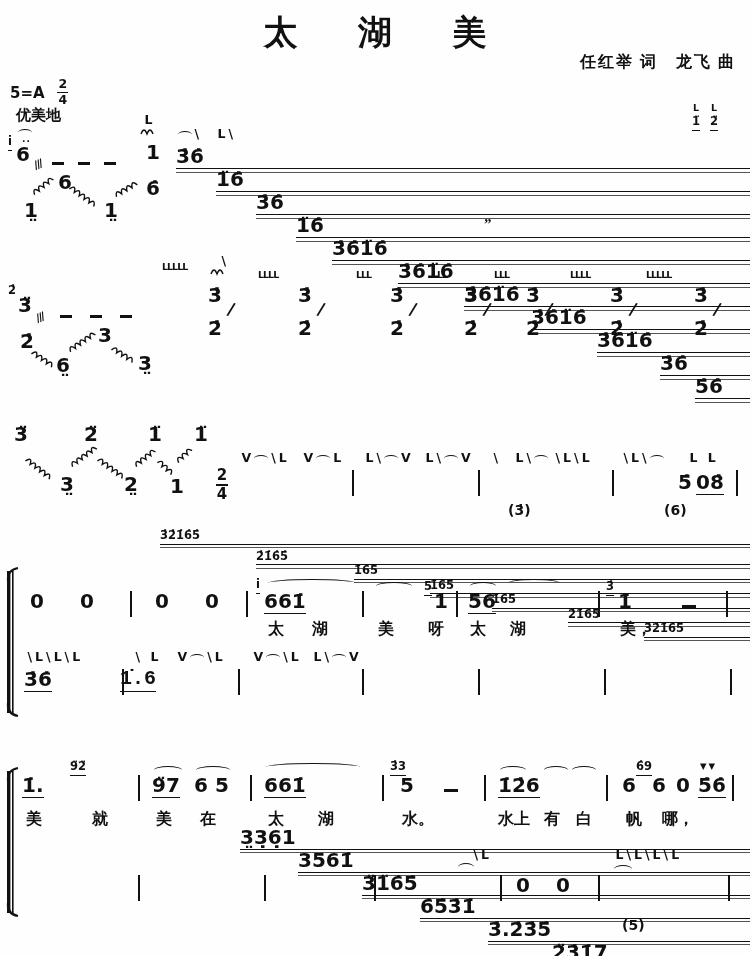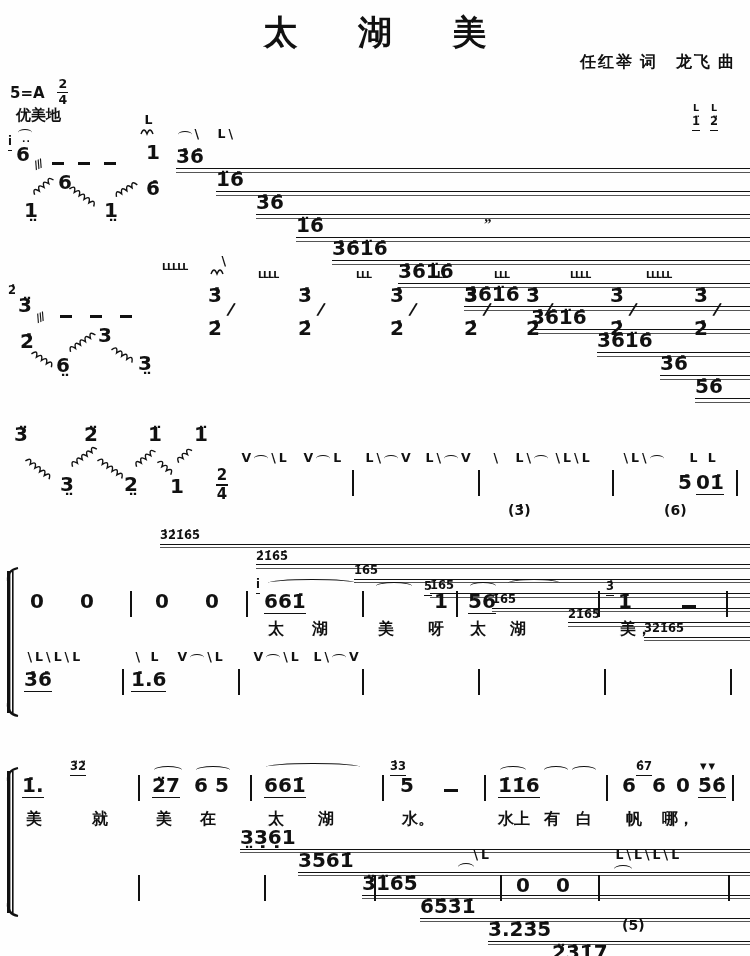--- a/index.html
+++ b/index.html
@@ -231,21 +231,21 @@
     <div class="abs orn" style="left: 492px; top: 452px;"><span class="m">\</span></div>
     <div class="abs orn" style="left: 514px; top: 452px;"><span class="m">L</span><span class="m">\</span><span class="arcg m"></span></div>
     <div class="abs orn" style="left: 554px; top: 452px;"><span class="m">\</span><span class="m">L</span><span class="m">\</span><span class="m">L</span></div>
     <div class="abs n u2" style="left: 488px; top: 472px;">3̇.2̇3̇5̇</div>
     <div class="abs n u2" style="left: 552px; top: 472px;">2̈3̇1̇7</div>
     <div class="abs lab2" style="left: 508px; top: 502px;">(3̇)</div>
     <div class="abs bar" style="height: 26px; left: 612px; top: 470px;"></div>
     <div class="abs orn" style="left: 622px; top: 452px;"><span class="m">\</span><span class="m">L</span><span class="m">\</span><span class="arcg m"></span></div>
     <div class="abs orn" style="left: 688px; top: 452px;"><span class="m">L</span><span class="m">&nbsp;</span><span class="m">L</span></div>
     <div class="abs n" style="left: 678px; top: 472px;">5̇</div>
-    <div class="abs n u1" style="left: 696px; top: 472px;">01̇</div>
+    <div class="abs n u1" style="left: 696px; top: 472px;">08̇</div>
     <div class="abs lab2" style="left: 664px; top: 502px;">(6)</div>
     <div class="abs bar" style="height: 26px; left: 736px; top: 470px;"></div>
     <div class="abs " style="left: 2px; top: 567px;">
       <svg width="18" height="150" xmlns="http://www.w3.org/2000/svg">
         <rect x="5" y="4" width="3.4" height="142" fill="#111"></rect>
         <rect x="10" y="4" width="1.6" height="142" fill="#111"></rect>
         <path d="M16,1 Q5,3 6,14" fill="none" stroke="#111" stroke-width="2.2"></path>
         <path d="M16,149 Q5,147 6,136" fill="none" stroke="#111" stroke-width="2.2"></path>
       </svg>
     </div>
@@ -276,68 +276,68 @@
     <div class="abs n u1 gr" style="left: 606px; top: 581px;">3̇</div>
     <div class="abs n" style="left: 618px; top: 591px;">1̇</div>
     <div class="abs dash" style="width: 14px; left: 682px; top: 605px;"></div>
     <div class="abs lyr" style="left: 620px; top: 619px;">美，</div>
     <div class="abs bar" style="height: 26px; left: 726px; top: 591px;"></div>
     <div class="abs orn" style="left: 26px; top: 651px;"><span class="m">\</span><span class="m">L</span><span class="m">\</span><span class="m">L</span><span class="m">\</span><span class="m">L</span></div>
     <div class="abs n u1" style="left: 24px; top: 669px;">3̇6̇</div>
     <div class="abs bar" style="height: 26px; left: 122px; top: 669px;"></div>
     <div class="abs orn" style="left: 134px; top: 651px;"><span class="m">\</span><span class="m">&nbsp;</span><span class="m">L</span></div>
     <div class="abs orn" style="left: 176px; top: 651px;"><span class="m">V</span><span class="arcg m"></span><span class="m">\</span><span class="m">L</span></div>
-    <div class="abs n u1" style="left: 131px; top: 669px;">1̇.6</div>
+    <div class="abs n u1" style="left: 120px; top: 669px; font-family: Liberation Mono, monospace;">1̇.6</div>
     <div class="abs bar" style="height: 26px; left: 238px; top: 669px;"></div>
     <div class="abs orn" style="left: 252px; top: 651px;"><span class="m">V</span><span class="arcg m"></span><span class="m">\</span><span class="m">L</span></div>
     <div class="abs orn" style="left: 312px; top: 651px;"><span class="m">L</span><span class="m">\</span><span class="arcg m"></span><span class="m">V</span></div>
     <div class="abs bar" style="height: 26px; left: 362px; top: 669px;"></div>
     <div class="abs bar" style="height: 26px; left: 478px; top: 669px;"></div>
     <div class="abs bar" style="height: 26px; left: 604px; top: 669px;"></div>
     <div class="abs bar" style="height: 26px; left: 730px; top: 669px;"></div>
     <div class="abs " style="left: 2px; top: 767px;">
       <svg width="18" height="150" xmlns="http://www.w3.org/2000/svg">
         <rect x="5" y="4" width="3.4" height="142" fill="#111"></rect>
         <rect x="10" y="4" width="1.6" height="142" fill="#111"></rect>
         <path d="M16,1 Q5,3 6,14" fill="none" stroke="#111" stroke-width="2.2"></path>
         <path d="M16,149 Q5,147 6,136" fill="none" stroke="#111" stroke-width="2.2"></path>
       </svg>
     </div>
     <div class="abs n u1" style="left: 22px; top: 775px;">1̇.</div>
-    <div class="abs n u1 gr" style="left: 70px; top: 761px;">3̈2̈</div>
+    <div class="abs n u1 gr" style="left: 70px; top: 761px;">9̈2̈</div>
     <div class="abs lyr" style="left: 26px; top: 809px;">美</div>
     <div class="abs lyr" style="left: 92px; top: 809px;">就</div>
     <div class="abs bar" style="height: 26px; left: 138px; top: 775px;"></div>
     <div class="abs slur" style="width: 28px; left: 154px; top: 766px;"></div>
-    <div class="abs n u1" style="left: 152px; top: 775px;">2̈7</div>
+    <div class="abs n u1" style="left: 152px; top: 775px;">9̈7</div>
     <div class="abs slur" style="width: 34px; left: 196px; top: 766px;"></div>
     <div class="abs n" style="left: 194px; top: 775px;">6 5</div>
     <div class="abs lyr" style="left: 156px; top: 809px;">美</div>
     <div class="abs lyr" style="left: 200px; top: 809px;">在</div>
     <div class="abs bar" style="height: 26px; left: 250px; top: 775px;"></div>
     <div class="abs slur" style="width: 94px; left: 266px; top: 763px;"></div>
     <div class="abs n u1" style="left: 264px; top: 775px;">661̇</div>
     <div class="abs lyr" style="left: 268px; top: 809px;">太</div>
     <div class="abs lyr" style="left: 318px; top: 809px;">湖</div>
     <div class="abs bar" style="height: 26px; left: 382px; top: 775px;"></div>
     <div class="abs n u1 gr" style="left: 390px; top: 761px;">3̇3</div>
     <div class="abs n" style="left: 400px; top: 775px;">5</div>
     <div class="abs dash" style="width: 14px; left: 444px; top: 789px;"></div>
     <div class="abs lyr" style="left: 402px; top: 809px;">水。</div>
     <div class="abs bar" style="height: 26px; left: 484px; top: 775px;"></div>
     <div class="abs slur" style="width: 26px; left: 500px; top: 766px;"></div>
-    <div class="abs n u1" style="left: 498px; top: 775px;">1̇1̇6</div>
+    <div class="abs n u1" style="left: 498px; top: 775px;">1̇2̇6</div>
     <div class="abs slur" style="width: 24px; left: 544px; top: 766px;"></div>
     <div class="abs slur" style="width: 24px; left: 572px; top: 766px;"></div>
     <div class="abs lyr" style="left: 498px; top: 809px;">水上</div>
     <div class="abs lyr" style="left: 544px; top: 809px;">有</div>
     <div class="abs lyr" style="left: 576px; top: 809px;">白</div>
     <div class="abs bar" style="height: 26px; left: 606px; top: 775px;"></div>
     <div class="abs n" style="left: 622px; top: 775px;">6</div>
-    <div class="abs n u1 gr" style="left: 636px; top: 761px;">6̇7</div>
+    <div class="abs n u1 gr" style="left: 636px; top: 761px;">6̇9</div>
     <div class="abs n" style="left: 652px; top: 775px;">6</div>
     <div class="abs n" style="left: 676px; top: 775px;">0</div>
     <div class="abs acc" style="left: 700px; top: 761px;">▼▼</div>
     <div class="abs n u1" style="left: 698px; top: 775px;">5̇6̇</div>
     <div class="abs lyr" style="left: 626px; top: 809px;">帆</div>
     <div class="abs lyr" style="left: 662px; top: 809px;">哪，</div>
     <div class="abs bar" style="height: 26px; left: 732px; top: 775px;"></div>
     <div class="abs bar" style="height: 26px; left: 138px; top: 875px;"></div>
     <div class="abs bar" style="height: 26px; left: 264px; top: 875px;"></div>
     <div class="abs bar" style="height: 26px; left: 374px; top: 875px;"></div>

